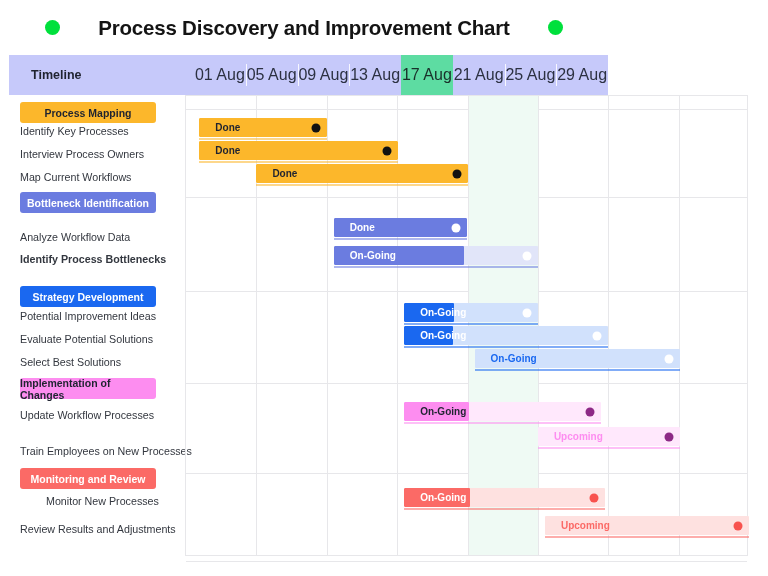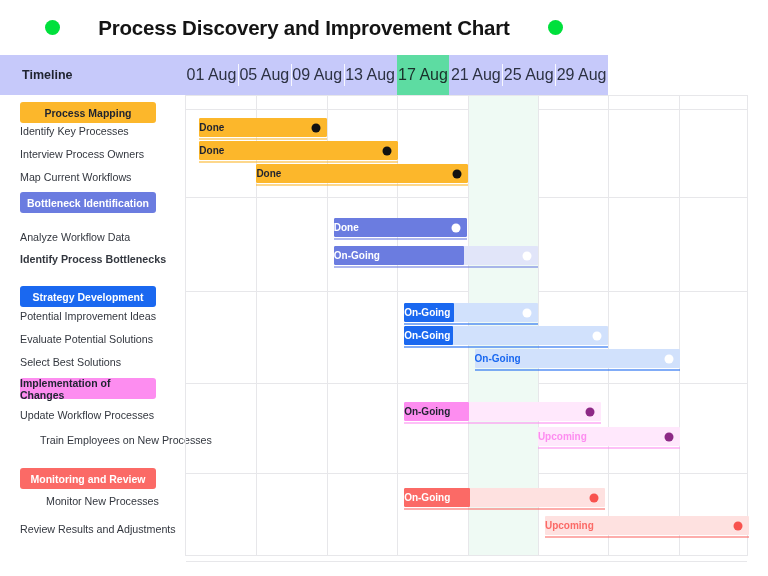--- a/index.html
+++ b/index.html
@@ -19,21 +19,21 @@
   .dot-green{
     width:15px;height:15px;border-radius:50%;background:#00e03c;flex:0 0 auto;
   }
   .title{
     font-size:20.5px;font-weight:bold;color:#141414;letter-spacing:-0.2px;
     white-space:nowrap;
   }
 
   
   .timeline{
-    position:relative;height:40px;background:#c6c9fa;display:flex;align-items:stretch;
+    position:relative;height:40px;background:#c6c9fa;display:flex;align-items:stretch;margin-left:9px;
   }
   .timeline-label{
     width:185px;display:flex;align-items:center;padding-left:22px;
     box-sizing:border-box;font-size:12.5px;font-weight:bold;color:#1f2330;
   }
   .timeline-cols{flex:1 1 auto;display:flex;}
   .tcol{
     flex:1 1 0;display:flex;align-items:center;justify-content:center;
     font-size:16px;color:#2c3142;position:relative;
   }
@@ -79,21 +79,21 @@
 
   
   .bar{
     position:absolute;height:19px;border-radius:1px;overflow:hidden;
     display:flex;align-items:center;
   }
   .bar .fill{
     position:absolute;left:0;top:0;bottom:0;border-radius:1px;
   }
   .bar .lbl{
-    position:relative;z-index:3;padding-left:0;font-size:10px;font-weight:bold;
+    position:relative;z-index:3;padding-left:16px;font-size:10px;font-weight:bold;
     white-space:nowrap;
   }
   .bar .knob{
     position:absolute;z-index:4;width:9px;height:9px;border-radius:50%;
     top:50%;transform:translate(-50%,-50%);
   }
 </style>
 </head>
 <body>
 
@@ -151,21 +151,21 @@
         <div class="grp" style="top: 191px; background: rgb(26, 104, 240); color: rgb(255, 255, 255);">
           <span>Strategy Development</span>
         </div>
         <div class="task" style="top: 215px;"><span>Potential Improvement Ideas</span></div>
         <div class="task" style="top: 238px;"><span>Evaluate Potential Solutions</span></div>
         <div class="task" style="top: 261px;"><span>Select Best Solutions</span></div>
         <div class="grp" style="top: 283px; background: rgb(253, 141, 240); color: rgb(31, 35, 48);">
           <span>Implementation of Changes</span>
         </div>
         <div class="task" style="top: 314px;"><span>Update Workflow Processes</span></div>
-        <div class="task" style="top: 339px; margin-left: 20px;"><span>Train Employees on New Processes</span></div>
+        <div class="task" style="top: 350px;"><span>Train Employees on New Processes</span></div>
         <div class="grp" style="top: 373px; background: rgb(251, 106, 102); color: rgb(255, 255, 255);">
           <span>Monitoring and Review</span>
         </div>
         <div class="task" style="top: 400px; padding-left: 26px;"><span>Monitor New Processes</span></div>
         <div class="task" style="top: 428px;"><span>Review Results and Adjustments</span></div>
       </div>
     <div class="grid" id="grid">
         <div class="grow-sep" style="top: 13px;"></div>
         <div class="grow-sep" style="top: 101px;"></div>
         <div class="grow-sep" style="top: 195px;"></div>

